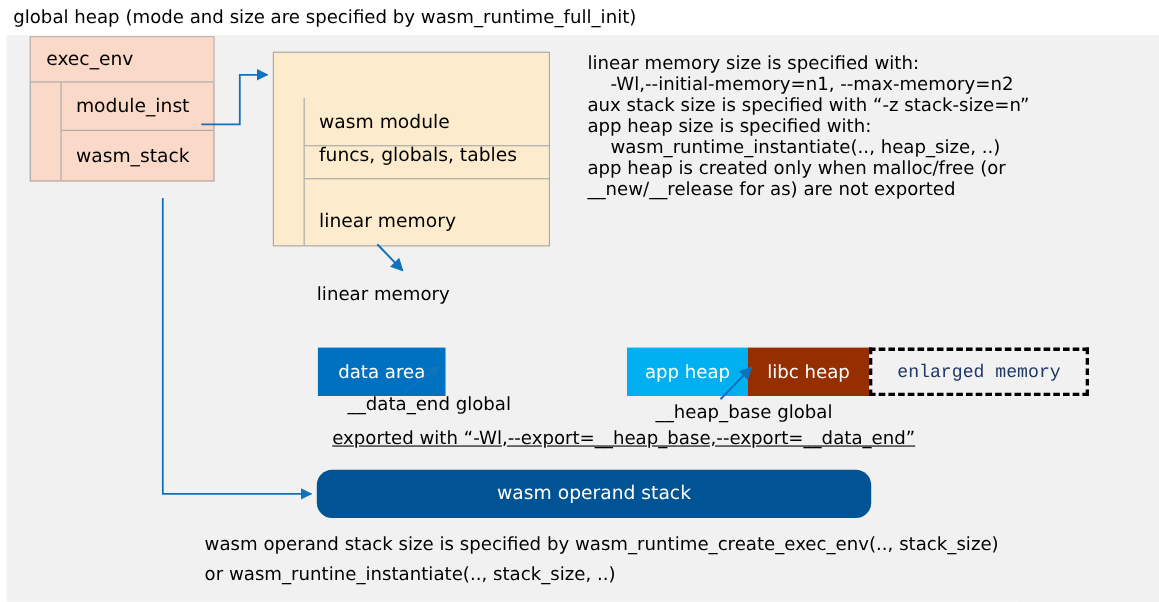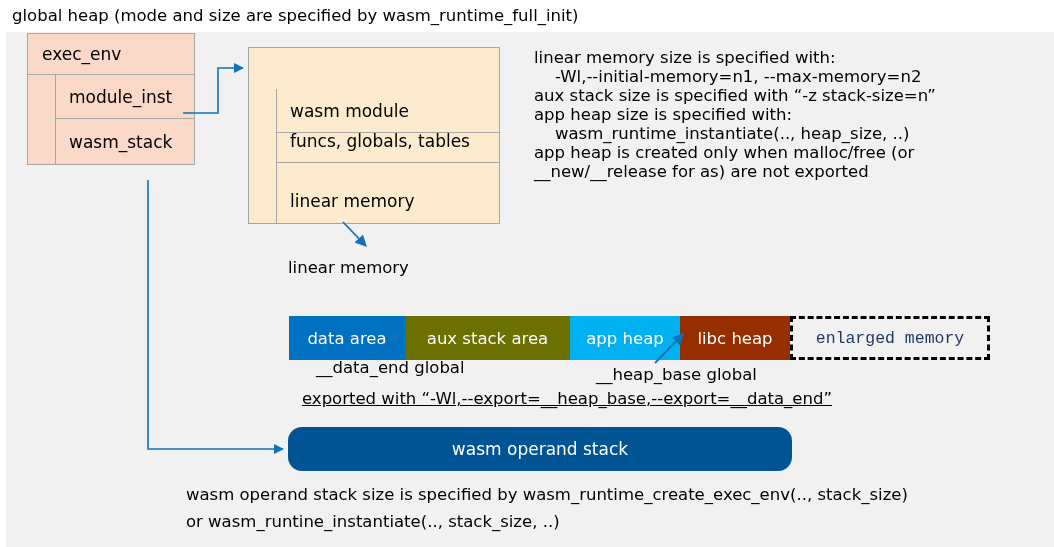--- a/index.html
+++ b/index.html
@@ -216,21 +216,20 @@
     -Wl,--initial-memory=n1, --max-memory=n2
 aux stack size is specified with “-z stack-size=n”
 app heap size is specified with:
     wasm_runtime_instantiate(.., heap_size, ..)
 app heap is created only when malloc/free (or
 __new/__release for as) are not exported</div>
 
 <div id="lin-mem-label">linear memory</div>
 <div id="membar" style="width: 701px;">
     <div class="seg" style="left: 0px; width: 116px; background: rgb(0, 112, 192);">data area</div>
-    <div class="seg" style="left: 116px; width: 165px; background: rgb(107, 112, 0);">aux stack area</div>
     <div class="seg" style="left: 281px; width: 110px; background: rgb(0, 176, 240);">app heap</div>
     <div class="seg" style="left: 391px; width: 110px; background: rgb(149, 47, 0);">libc heap</div>
     <div class="seg dashed" style="left: 501px; width: 200px;">enlarged memory</div>
   </div>
 
 <div class="anno" id="anno-data-end">__data_end global</div>
 <div class="anno" id="anno-heap-base">__heap_base global</div>
 <div class="anno" id="anno-exported">exported with “-Wl,--export=__heap_base,--export=__data_end”</div>
 
 <div id="op-stack">wasm operand stack</div>

